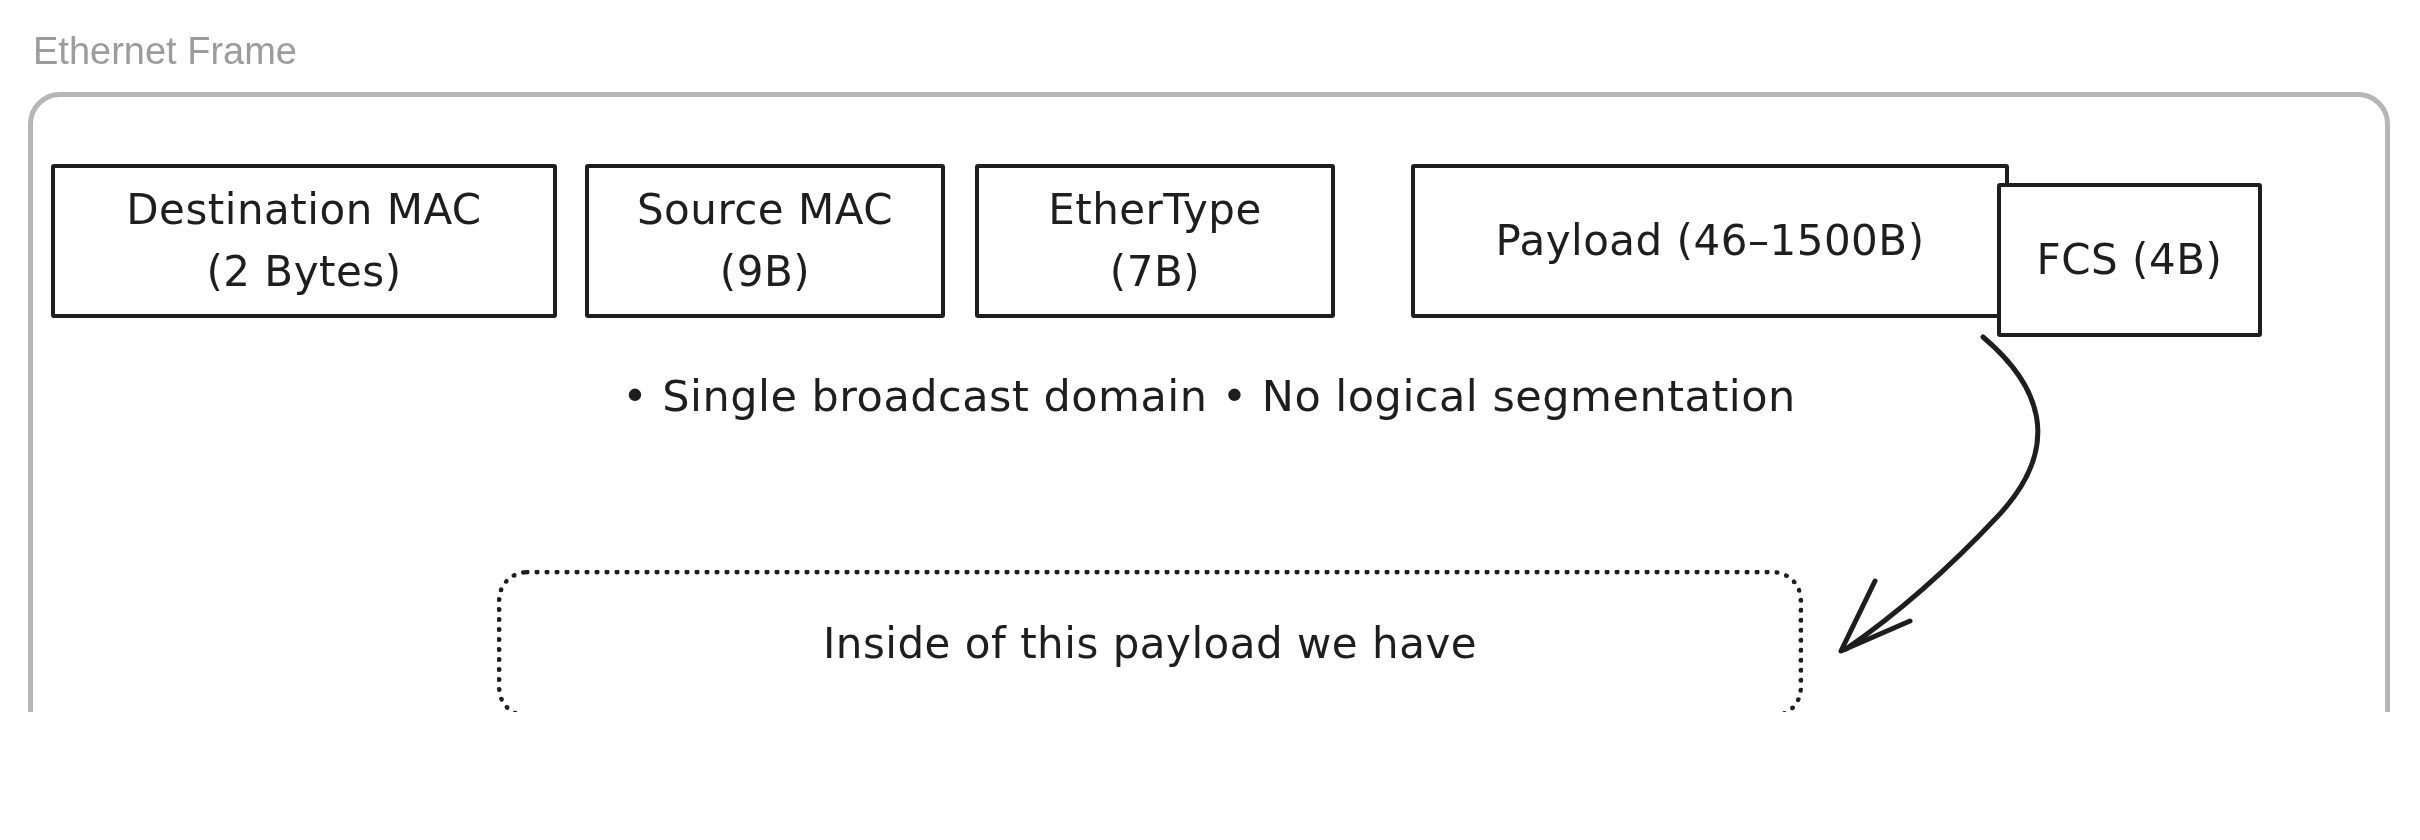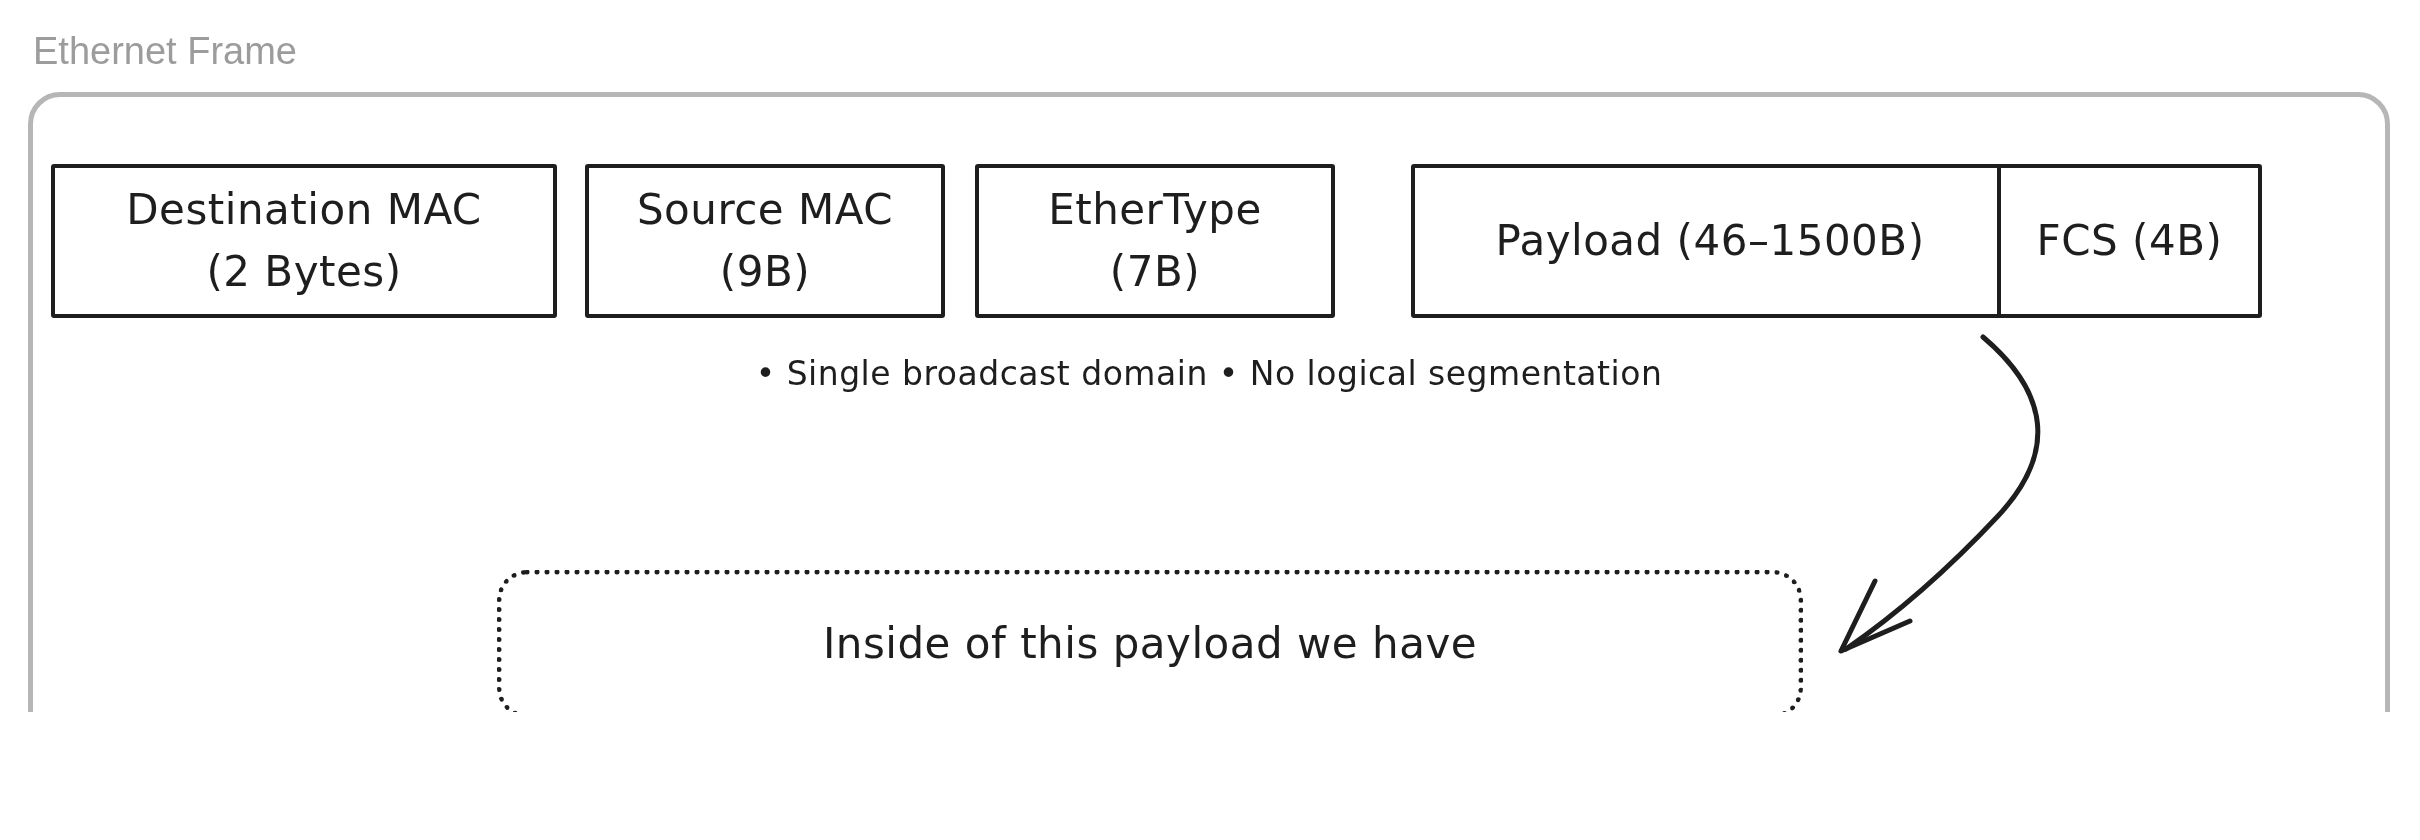--- a/index.html
+++ b/index.html
@@ -47,28 +47,28 @@
     font-size: 42px;
     line-height: 62px;
     letter-spacing: 0.5px;
     white-space: nowrap;
   }
   .field span { display: block; }
   .f1 { left: 51px;   width: 498px; justify-content: center; }
   .f2 { left: 585px;  width: 352px; }
   .f3 { left: 975px;  width: 352px; justify-content: center; }
   .f4 { left: 1367px; width: 590px; margin-left: 44px; }
-  .f5 { left: 1997px; width: 257px; }
+  .f5 { left: 1997px; width: 257px; margin-top: 19px; }
   .properties-note {
     position: absolute;
     left: 28px;
-    top: 344px;
+    top: 366px;
     width: 2362px;
     text-align: center;
-    font-size: 33px;
+    font-size: 43px;
     line-height: 60px;
     letter-spacing: 0.5px;
     white-space: nowrap;
   }
   .payload-note {
     position: absolute;
     left: 497px;
     top: 570px;
     width: 1296px;
     height: 138px;

